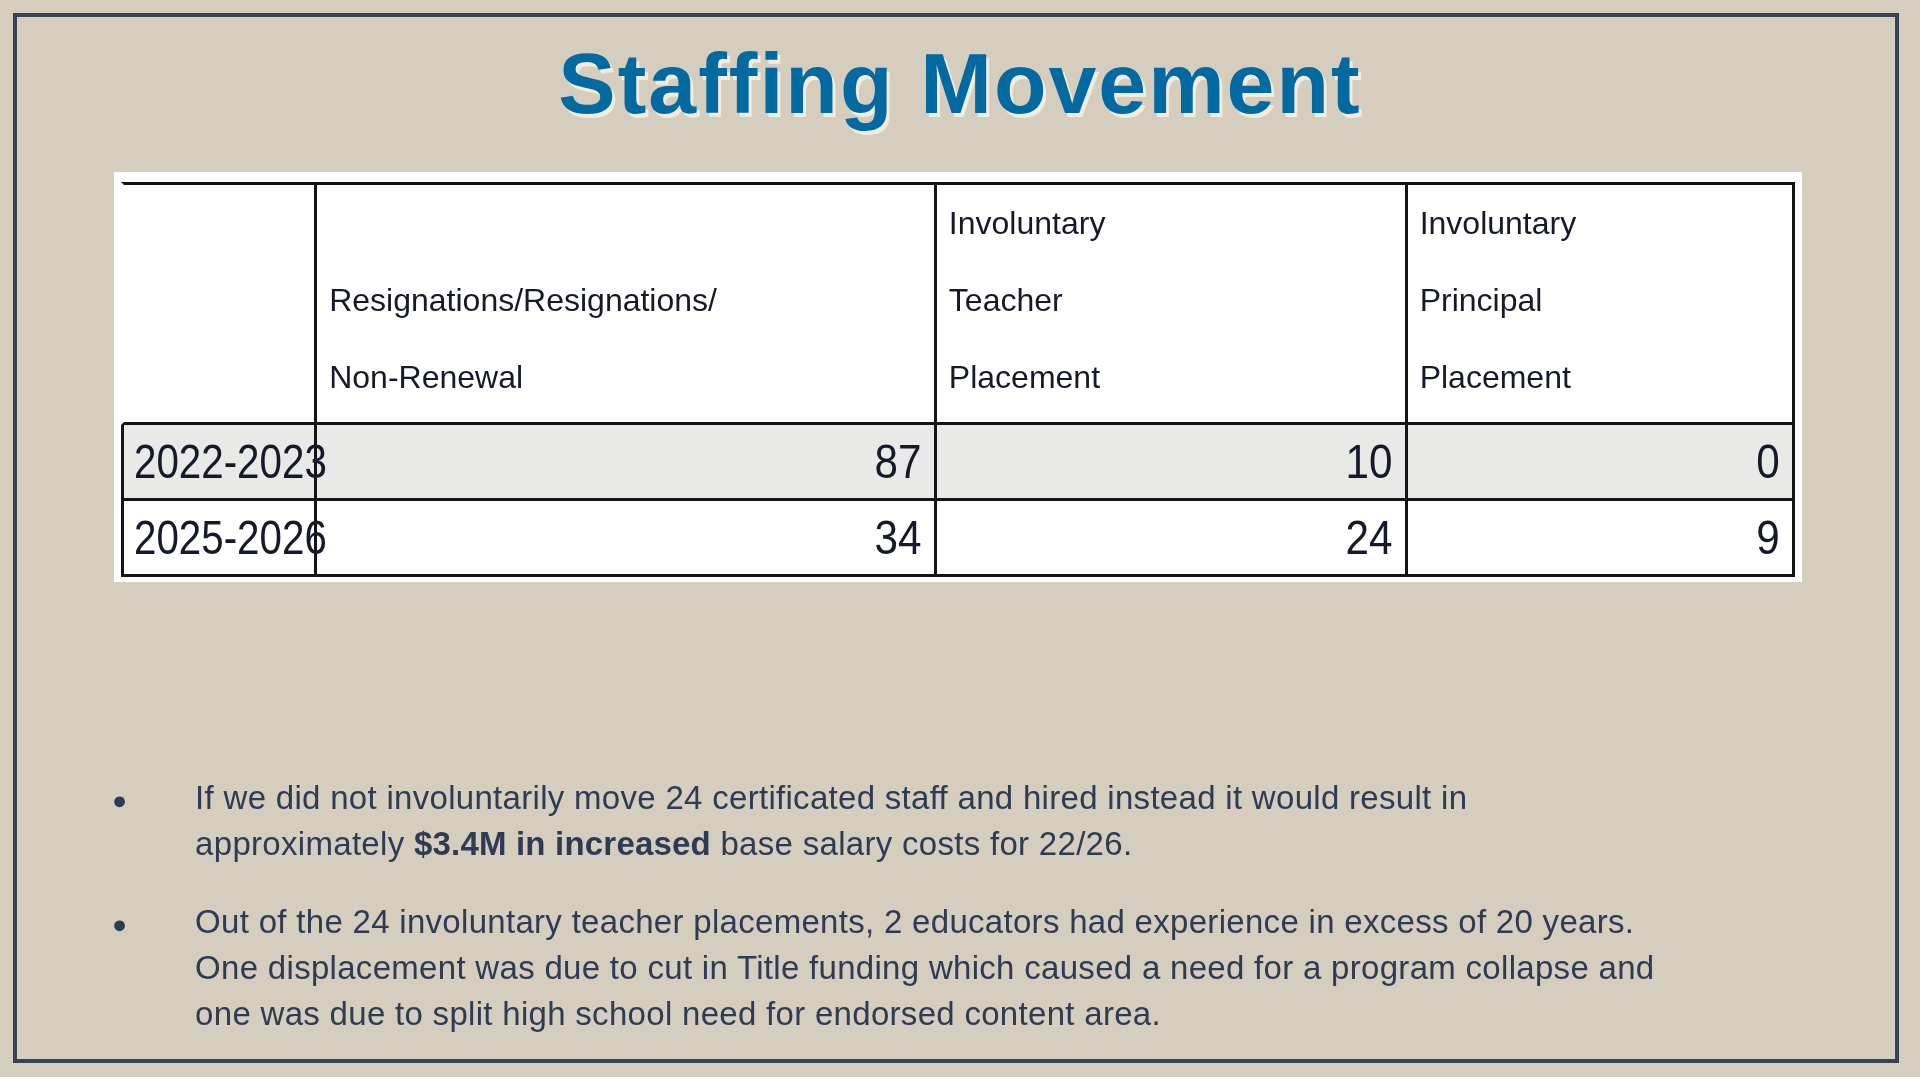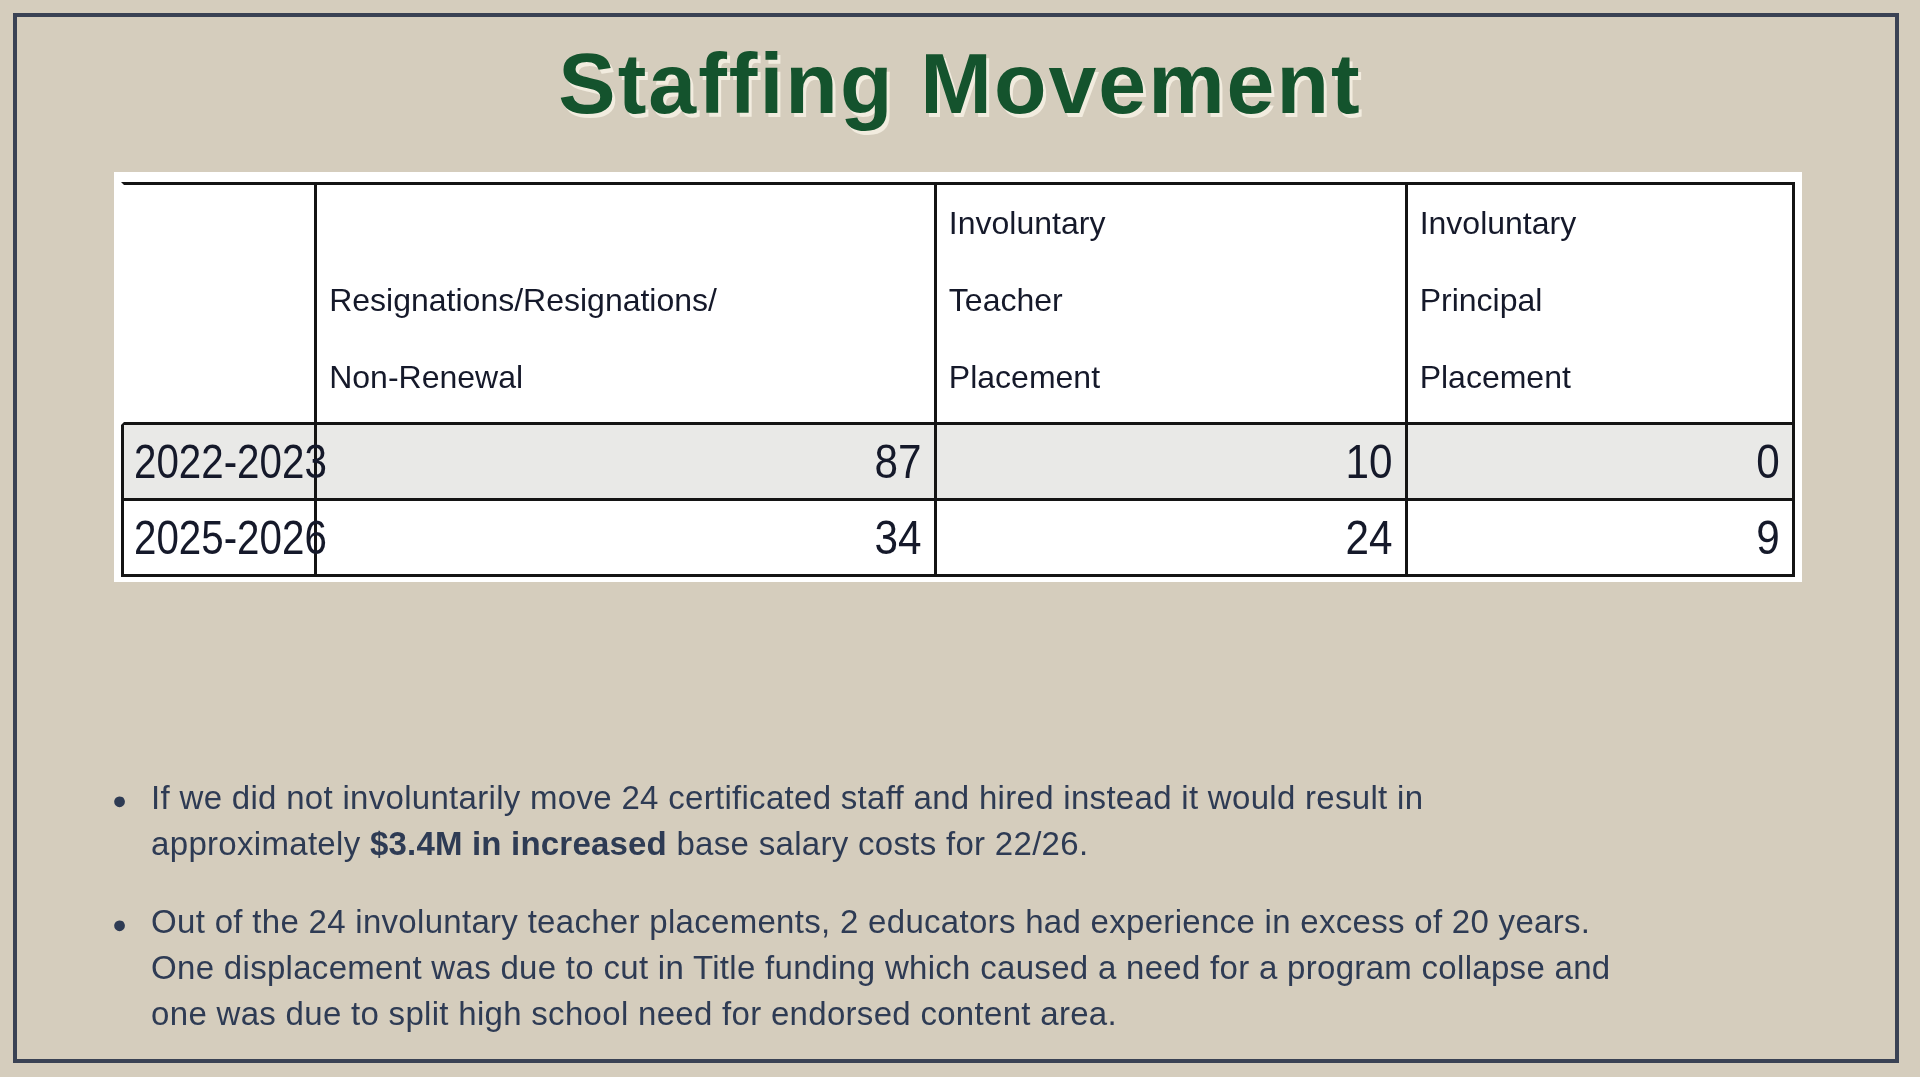--- a/index.html
+++ b/index.html
@@ -7,21 +7,21 @@
     width:1920px;height:1080px;position:relative;overflow:hidden;
     background:#d5cdbd;
     font-family:"Liberation Sans", sans-serif;
   }
   .frame{
     position:absolute;left:13px;top:13px;width:1886px;height:1050px;
     border:4px solid #3a4254;box-sizing:border-box;pointer-events:none;
   }
   .title{
     position:absolute;top:34px;left:0;width:100%;text-align:center;
-    font-size:86px;font-weight:700;letter-spacing:2px;color:#14532d;
+    font-size:86px;font-weight:700;letter-spacing:2px;color:#0369a1;
     text-shadow:3px 4px 0 #f2ecdf;
   }
   .table-wrap{
     position:absolute;left:114px;top:172px;width:1674px;
     background:#ffffff;padding:10px 7px 5px 7px;
   }
   table.staff{
     border-collapse:separate;border-spacing:0;table-layout:fixed;
     width:100%;color:#15192a;
   }
@@ -49,21 +49,21 @@
   .narrow{display:inline-block;transform:scaleX(0.84);transform-origin:left center;white-space:nowrap;}
   td.num .narrow{transform-origin:right center;transform:scaleX(0.88);}
   tr.shaded td{background:#e9e9e7;}
   .bullets{
     position:absolute;left:108px;top:775px;width:1680px;color:#2e3b54;
   }
   .bullet{display:flex;align-items:flex-start;margin-bottom:32px;}
   .dot{font-size:25px;line-height:46px;margin:2px 24px 0 4px;flex:0 0 auto;}
   .btext{
     font-size:33px;line-height:46px;letter-spacing:0.3px;
-    white-space:pre-line;font-weight:400;
+    white-space:pre-line;font-weight:400;margin-left:44px;
   }
   .btext b{font-weight:700;letter-spacing:0.2px;}
   .bottom-edge{position:absolute;left:0;bottom:0;width:100%;height:3px;background:#ffffff;}
 </style>
 </head>
 <body>
 
 <div class="frame"></div>
 
 <div class="title">Staffing Movement</div>

